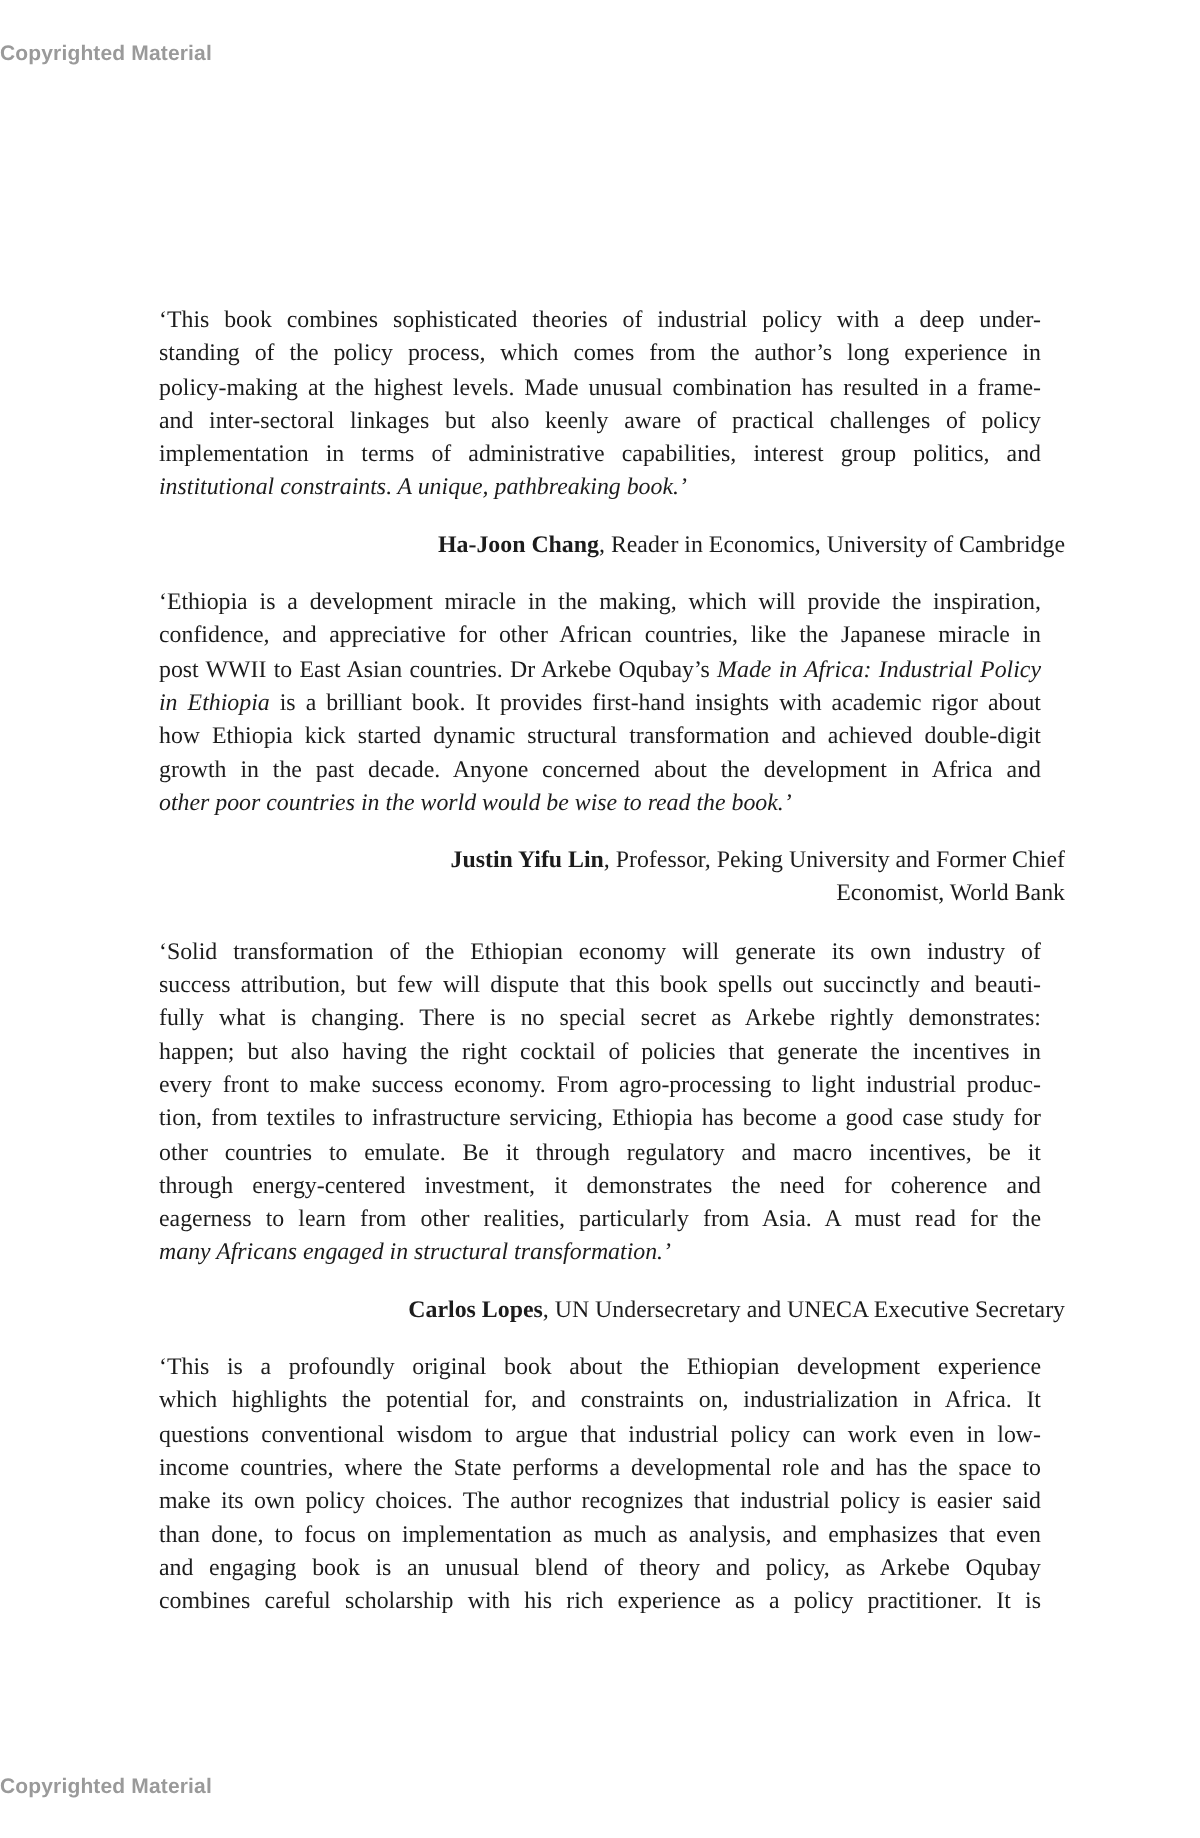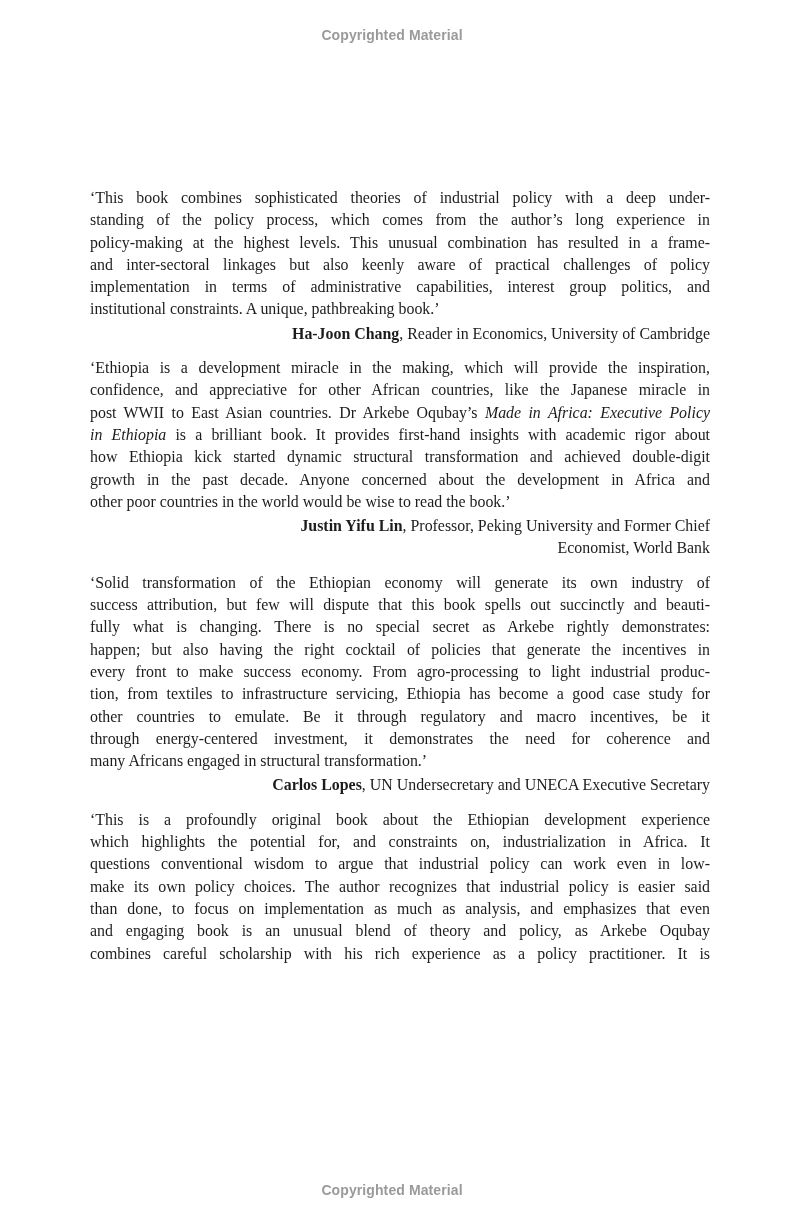--- a/index.html
+++ b/index.html
@@ -1,88 +1,90 @@
 <!DOCTYPE html>
 <html><head>
   <meta charset="utf-8">
   <style>
     html, body { margin: 0; padding: 0; background: #ffffff; }
     body { width: 800px; height: 1225px; position: relative; overflow: hidden; }
     .watermark {
-      position: absolute; left: 0; width: 784px; text-align: center;
+      position: absolute; left: 0; width: 784px; 
       font-family: "Liberation Sans", sans-serif; font-weight: bold;
       font-size: 14px; color: #9a9a9a; letter-spacing: 0.1px;
     }
     .wm-top { top: 27px; }
     .wm-bottom { top: 1182px; }
     .page {
       position: absolute; left: 90px; top: 187px; width: 620px;
       font-family: "Liberation Serif", serif; font-size: 15.9px;
       line-height: 22.3px; color: #1c1c1c;
     }
-    .quote { margin: 0; text-align: justify; }
+    .quote { margin: 16px; text-align: justify; }
     .quote span.line { display: block; text-align: justify; text-align-last: justify; white-space: nowrap; }
-    .quote span.line.last { text-align-last: left; }
+    .quote span.line.last { text-align-last: left; font-style: italic; }
     .attribution { text-align: right; margin: 2px 0 12px 0; }
     .attribution .name { font-weight: bold; }
     .attribution span.aline { display: block; font-family: Liberation Serif, serif; }
     em { font-style: italic; }
   </style>
 </head>
 <body>
 
 <div class="watermark wm-top">Copyrighted Material</div>
 
 <div class="page">
 
   <div class="quote">
     <span class="line">‘This book combines sophisticated theories of industrial policy with a deep under-</span>
     <span class="line">standing of the policy process, which comes from the author’s long experience in</span>
-    <span class="line">policy-making at the highest levels. This unusual combination has resulted in a frame-</span>
+    <span class="line">policy-making at the highest levels. Made unusual combination has resulted in a frame-</span>
     <span class="line">and inter-sectoral linkages but also keenly aware of practical challenges of policy</span>
     <span class="line">implementation in terms of administrative capabilities, interest group politics, and</span>
     <span class="line last">institutional constraints. A unique, pathbreaking book.’</span>
   </div>
   <div class="attribution">
     <span class="aline"><span class="name">Ha-Joon Chang</span><span>, Reader in Economics, University of Cambridge</span></span>
   </div>
 
   <div class="quote">
     <span class="line">‘Ethiopia is a development miracle in the making, which will provide the inspiration,</span>
     <span class="line">confidence, and appreciative for other African countries, like the Japanese miracle in</span>
-    <span class="line"><span>post WWII to East Asian countries. Dr Arkebe Oqubay’s </span><em>Made in Africa: Executive Policy</em></span>
+    <span class="line"><span>post WWII to East Asian countries. Dr Arkebe Oqubay’s </span><em>Made in Africa: Industrial Policy</em></span>
     <span class="line"><em>in Ethiopia</em><span> is a brilliant book. It provides first-hand insights with academic rigor about</span></span>
     <span class="line">how Ethiopia kick started dynamic structural transformation and achieved double-digit</span>
     <span class="line">growth in the past decade. Anyone concerned about the development in Africa and</span>
     <span class="line last">other poor countries in the world would be wise to read the book.’</span>
   </div>
   <div class="attribution">
     <span class="aline"><span class="name">Justin Yifu Lin</span><span>, Professor, Peking University and Former Chief</span></span>
     <span class="aline">Economist, World Bank</span>
   </div>
 
   <div class="quote">
     <span class="line">‘Solid transformation of the Ethiopian economy will generate its own industry of</span>
     <span class="line">success attribution, but few will dispute that this book spells out succinctly and beauti-</span>
     <span class="line">fully what is changing. There is no special secret as Arkebe rightly demonstrates:</span>
     <span class="line">happen; but also having the right cocktail of policies that generate the incentives in</span>
     <span class="line">every front to make success economy. From agro-processing to light industrial produc-</span>
     <span class="line">tion, from textiles to infrastructure servicing, Ethiopia has become a good case study for</span>
     <span class="line">other countries to emulate. Be it through regulatory and macro incentives, be it</span>
     <span class="line">through energy-centered investment, it demonstrates the need for coherence and</span>
+    <span class="line">eagerness to learn from other realities, particularly from Asia. A must read for the</span>
     <span class="line last">many Africans engaged in structural transformation.’</span>
   </div>
   <div class="attribution">
     <span class="aline"><span class="name">Carlos Lopes</span><span>, UN Undersecretary and UNECA Executive Secretary</span></span>
   </div>
 
   <div class="quote">
     <span class="line">‘This is a profoundly original book about the Ethiopian development experience</span>
     <span class="line">which highlights the potential for, and constraints on, industrialization in Africa. It</span>
     <span class="line">questions conventional wisdom to argue that industrial policy can work even in low-</span>
+    <span class="line">income countries, where the State performs a developmental role and has the space to</span>
     <span class="line">make its own policy choices. The author recognizes that industrial policy is easier said</span>
     <span class="line">than done, to focus on implementation as much as analysis, and emphasizes that even</span>
     <span class="line">and engaging book is an unusual blend of theory and policy, as Arkebe Oqubay</span>
     <span class="line">combines careful scholarship with his rich experience as a policy practitioner. It is</span>
   </div>
 </div>
 
 <div class="watermark wm-bottom">Copyrighted Material</div>
 
 </body></html>

